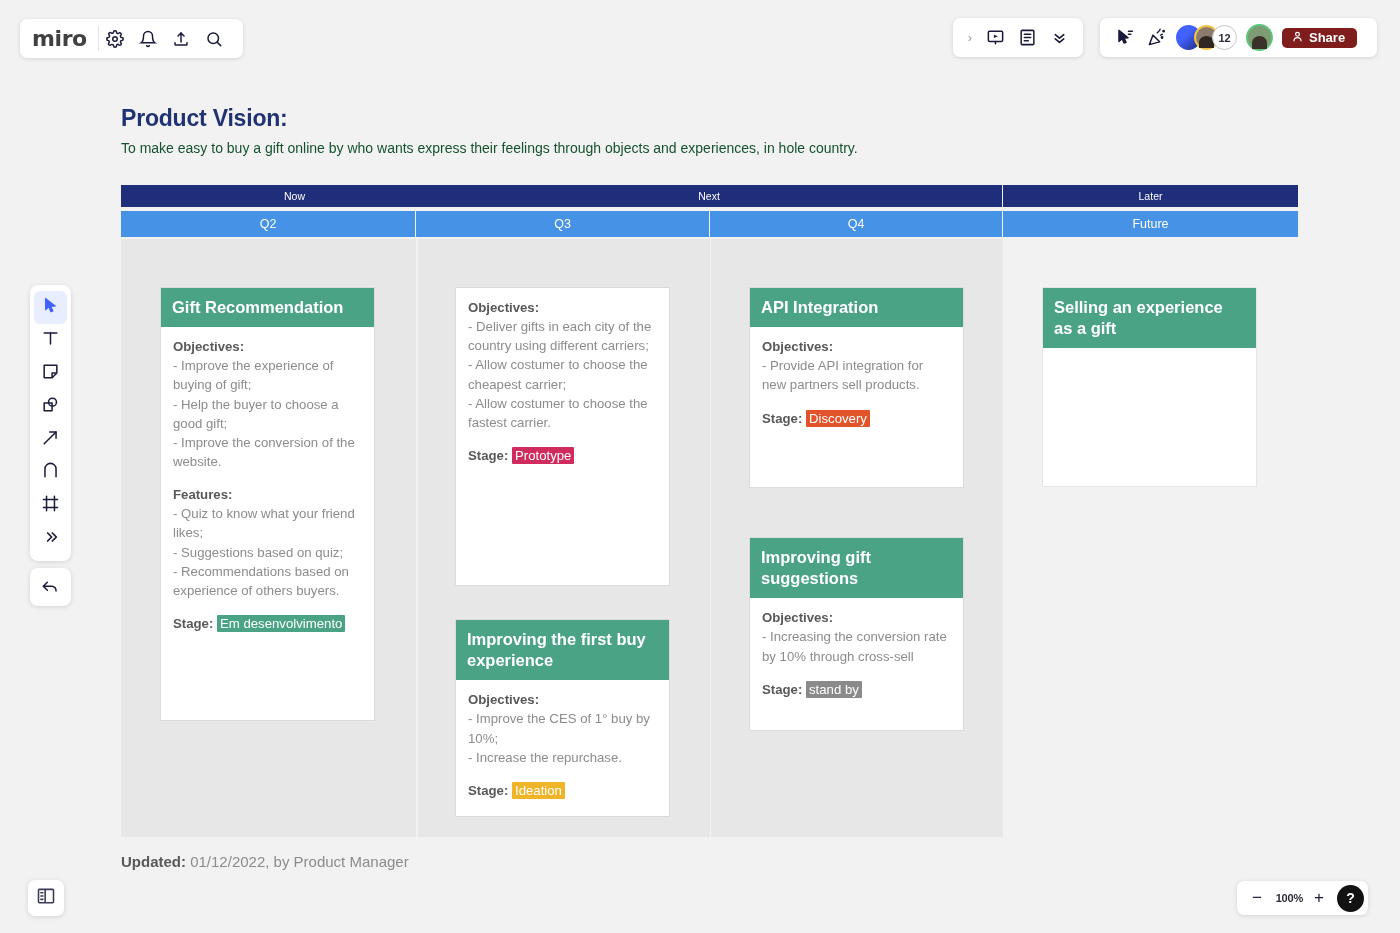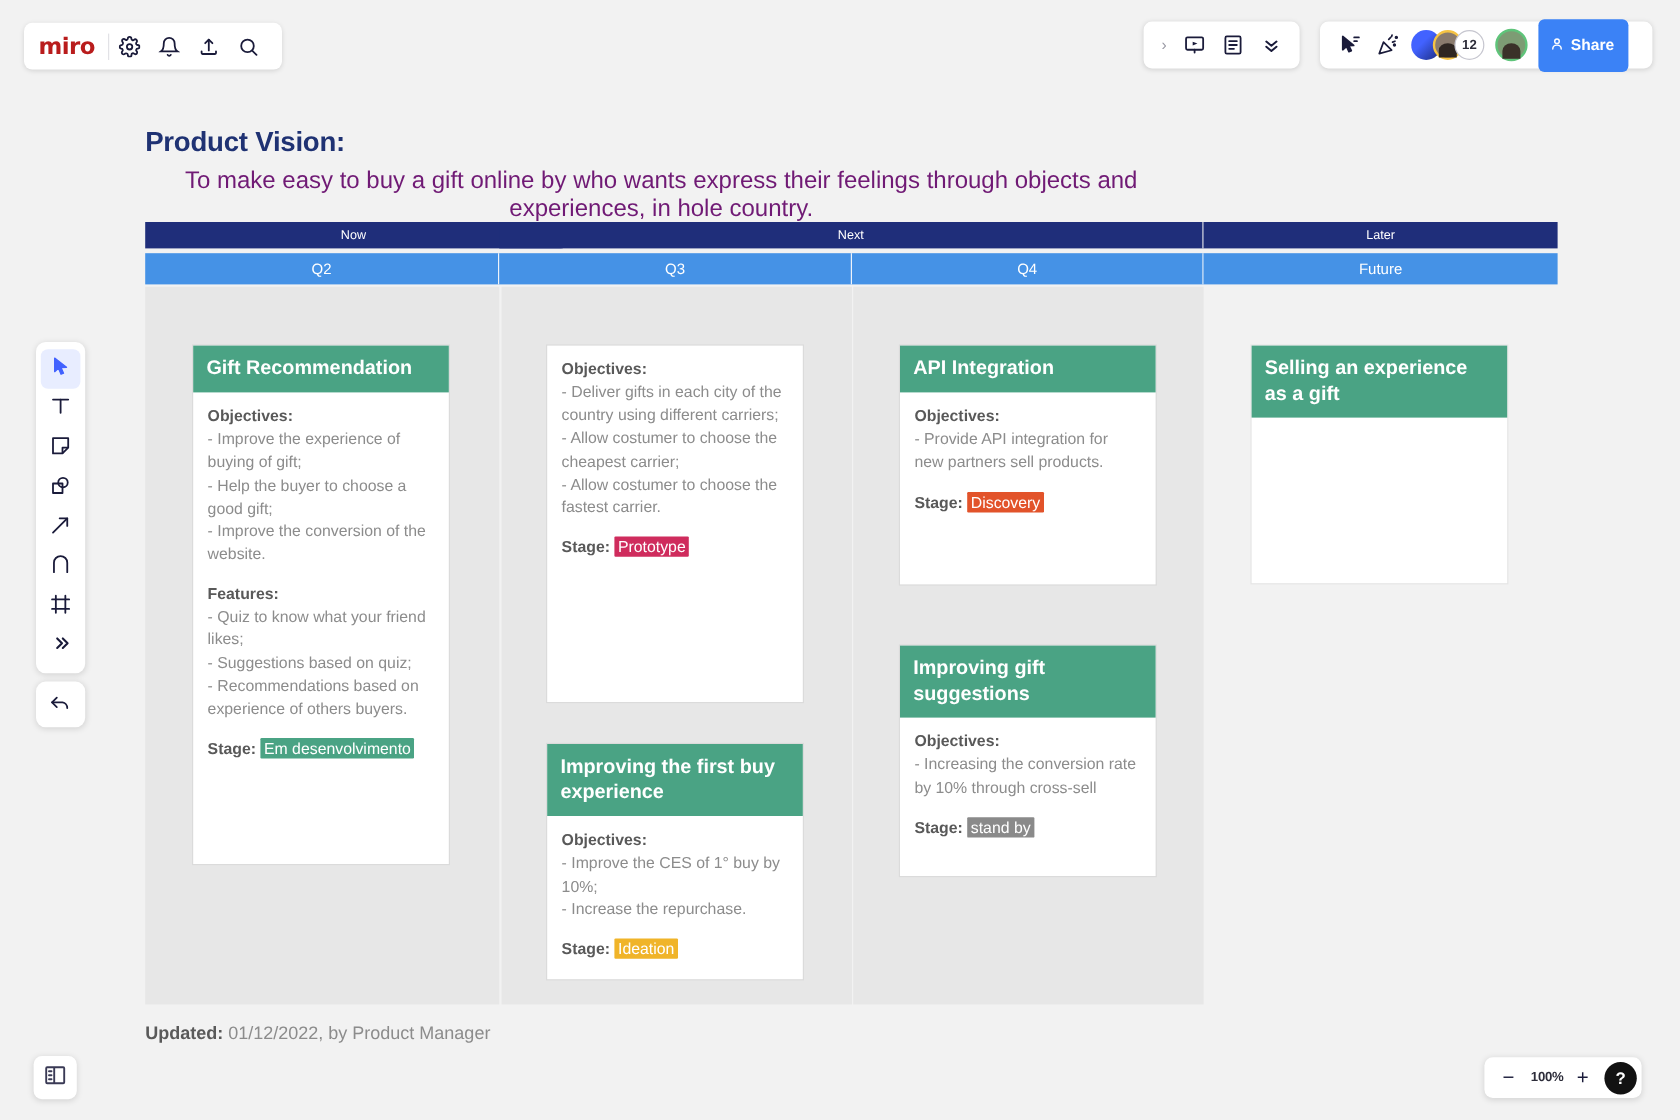--- a/index.html
+++ b/index.html
@@ -13,21 +13,21 @@
 
   
   .tl-bar {
     position: absolute; left: 20px; top: 19px;
     height: 39px; background: #fff; border-radius: 7px;
     display: flex; align-items: center; padding: 0 12px;
     box-shadow: 0 1px 4px rgba(0,0,0,.13);
   }
   .miro-logo {
     font-family: "DejaVu Sans", sans-serif;
-    font-weight: 700; font-size: 19px; color: #b91c1c;
+    font-weight: 700; font-size: 22px; color: #404040;
     letter-spacing: -0.4px; padding-right: 11px;
     border-right: 1px solid #e2e2e6;
   }
   .tl-icn { width: 33px; height: 33px; display:flex; align-items:center; justify-content:center; cursor:pointer; }
   .tl-icn svg { display:block; }
 
   
   .tr-group { position: absolute; top: 18px; display:flex; align-items:center; }
   .tr-bar {
     background:#fff; border-radius:7px; height:39px;
@@ -42,21 +42,21 @@
   .avatars { display:flex; align-items:center; margin-left:4px; }
   .av { width:25px; height:25px; border-radius:50%; position:relative; }
   .av.blue { background: linear-gradient(135deg,#4262ff 40%,#1b2a7a 100%); }
   .av.ph1 { background:#8a7b6d; border:2px solid #f5c344; margin-left:-7px; }
   .av.ph1::after { content:""; position:absolute; left:3px; top:9px; right:3px; bottom:0; background:#2f2722; border-radius:50% 50% 0 0; }
   .av.count { background:#fff; border:1.5px solid #c6c6cf; margin-left:-7px; display:flex; align-items:center; justify-content:center;
               font-size:11px; font-weight:700; color:#2d2d3a; }
   .av.me { width:27px;height:27px; background:#7d9c74; border:2px solid #5fc47a; margin-left:9px; }
   .av.me::after { content:""; position:absolute; left:4px; top:10px; right:4px; bottom:0; background:#3a3129; border-radius:50% 50% 0 0; }
   .share-btn {
-    margin-left:9px; height:44px; background:#3b82f6; color:#fff; border:none; border-radius:5px;
+    margin-left:9px; height:20px; background:#7f1d1d; color:#fff; border:none; border-radius:5px;
     display:flex; align-items:center; gap:5px; padding:0 12px 0 9px; font-size:13px; font-weight:600;
     font-family:"Liberation Sans",sans-serif; cursor:pointer;
   }
 
   
   .lt-bar {
     position:absolute; left:30px; top:285px; width:41px;
     background:#fff; border-radius:8px; padding:6px 0;
     box-shadow:0 1px 5px rgba(0,0,0,.13);
     display:flex; flex-direction:column; align-items:center;
@@ -88,21 +88,21 @@
   }
 
   
   .board { position:absolute; left:0; top:0; width:1400px; height:933px;padding-left:24px; }
   .vision-title {
     position:absolute; left:121px; top:105px;
     font-size:23px; font-weight:700; color:#1f3273; letter-spacing:-.2px;
   }
   .vision-sub {
     position:absolute; left:121px; top:140px; width:860px;
-    font-size:20px; color:#701a75;text-align:center;
+    font-size:14px; color:#14532d;
   }
 
   
   .lane { position:absolute; top:239px; background:#e7e7e7; }
   #lane-q2 { left:121px; width:295px; height:598px; }
   #lane-q3 { left:418px; width:292px; height:598px; }
   #lane-q4 { left:711px; width:292px; height:598px; }
 
   
   .hdr-row1 { position:absolute; top:185px; height:22px; background:#1f2e7a;

